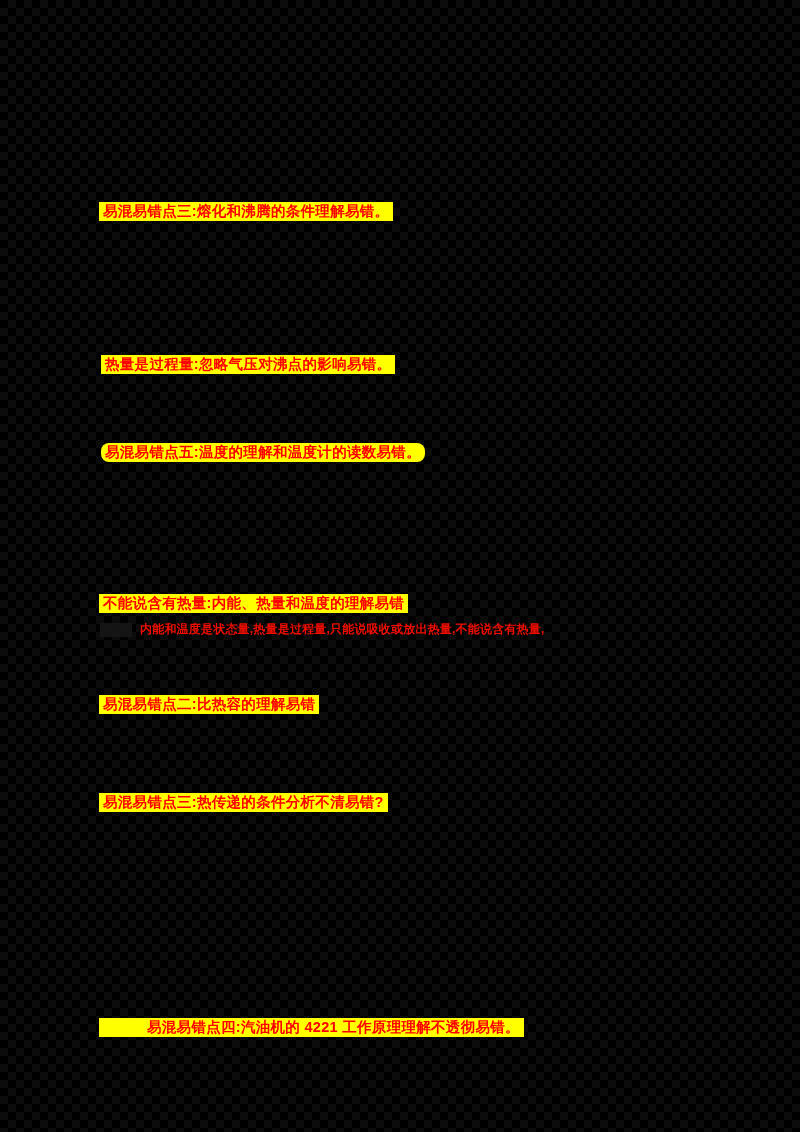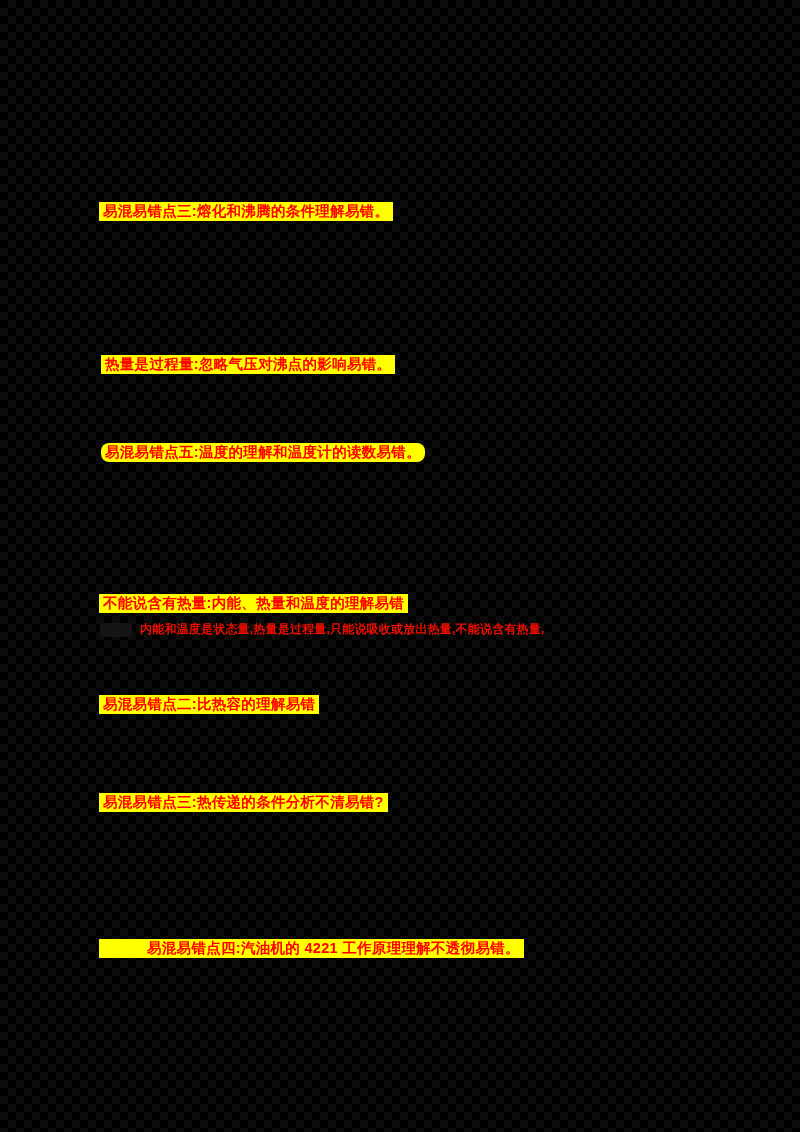--- a/index.html
+++ b/index.html
@@ -53,21 +53,21 @@
     background: #161616;
     opacity: 0.9;
   }
   
   .pos-p1-h3 { left: 99px;  top: 202px; }
   .pos-p1-h4 { left: 101px; top: 355px; }
   .pos-p1-h5 { left: 101px; top: 443px; border-radius: 8px; }
   .pos-p2-h1 { left: 99px;  top: 594px; }
   .pos-p2-h2 { left: 99px;  top: 695px; }
   .pos-p2-h3 { left: 99px;  top: 793px; }
-  .pos-p2-h4 { left: 99px;  top: 939px; padding-left: 48px; }
+  .pos-p2-h4 { left: 99px;  top: 1018px; padding-left: 48px; }
 </style>
 </head>
 <body>
 
 <div class="page">
 
   <span class="hl-heading pos-p1-h3">易混易错点三:熔化和沸腾的条件理解易错。</span>
 
   <span class="hl-heading pos-p1-h4">热量是过程量:忽略气压对沸点的影响易错。</span>
 

